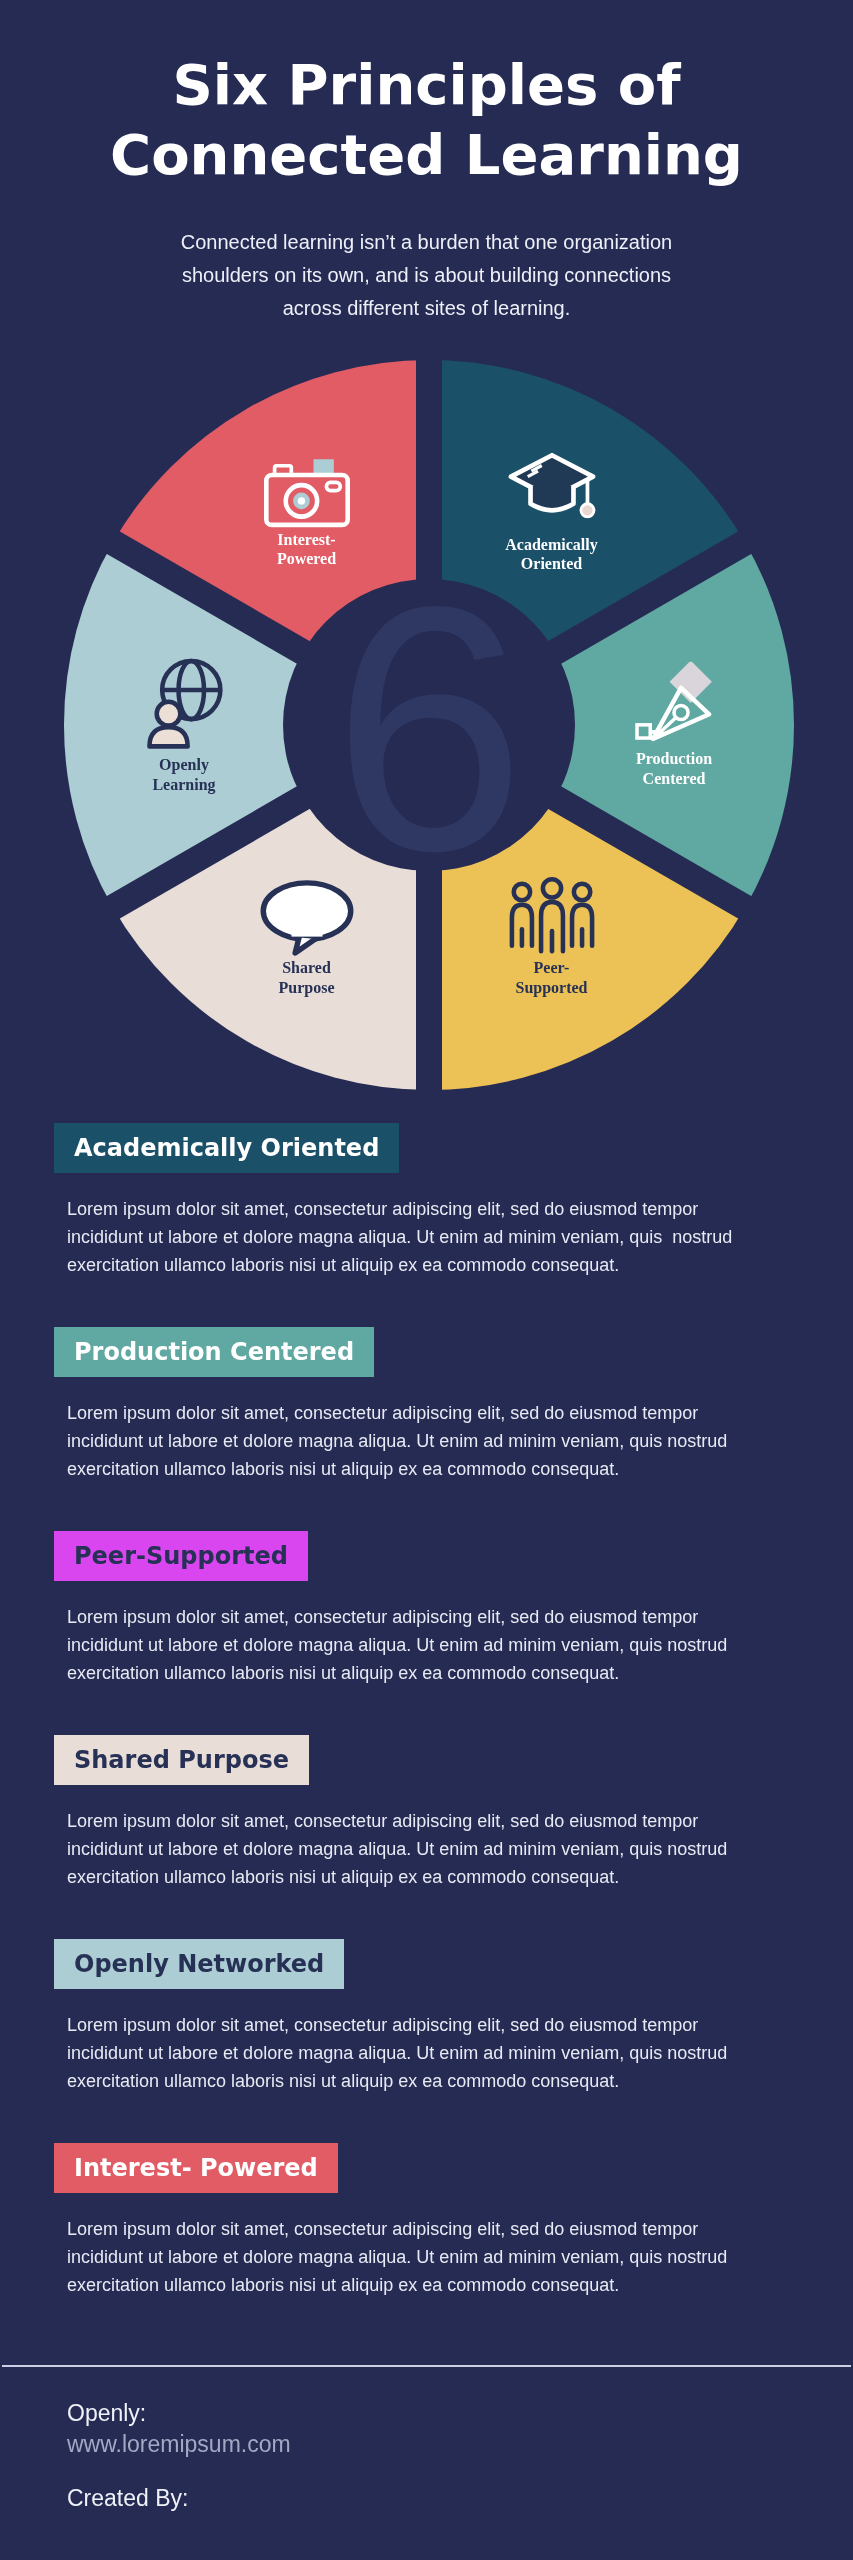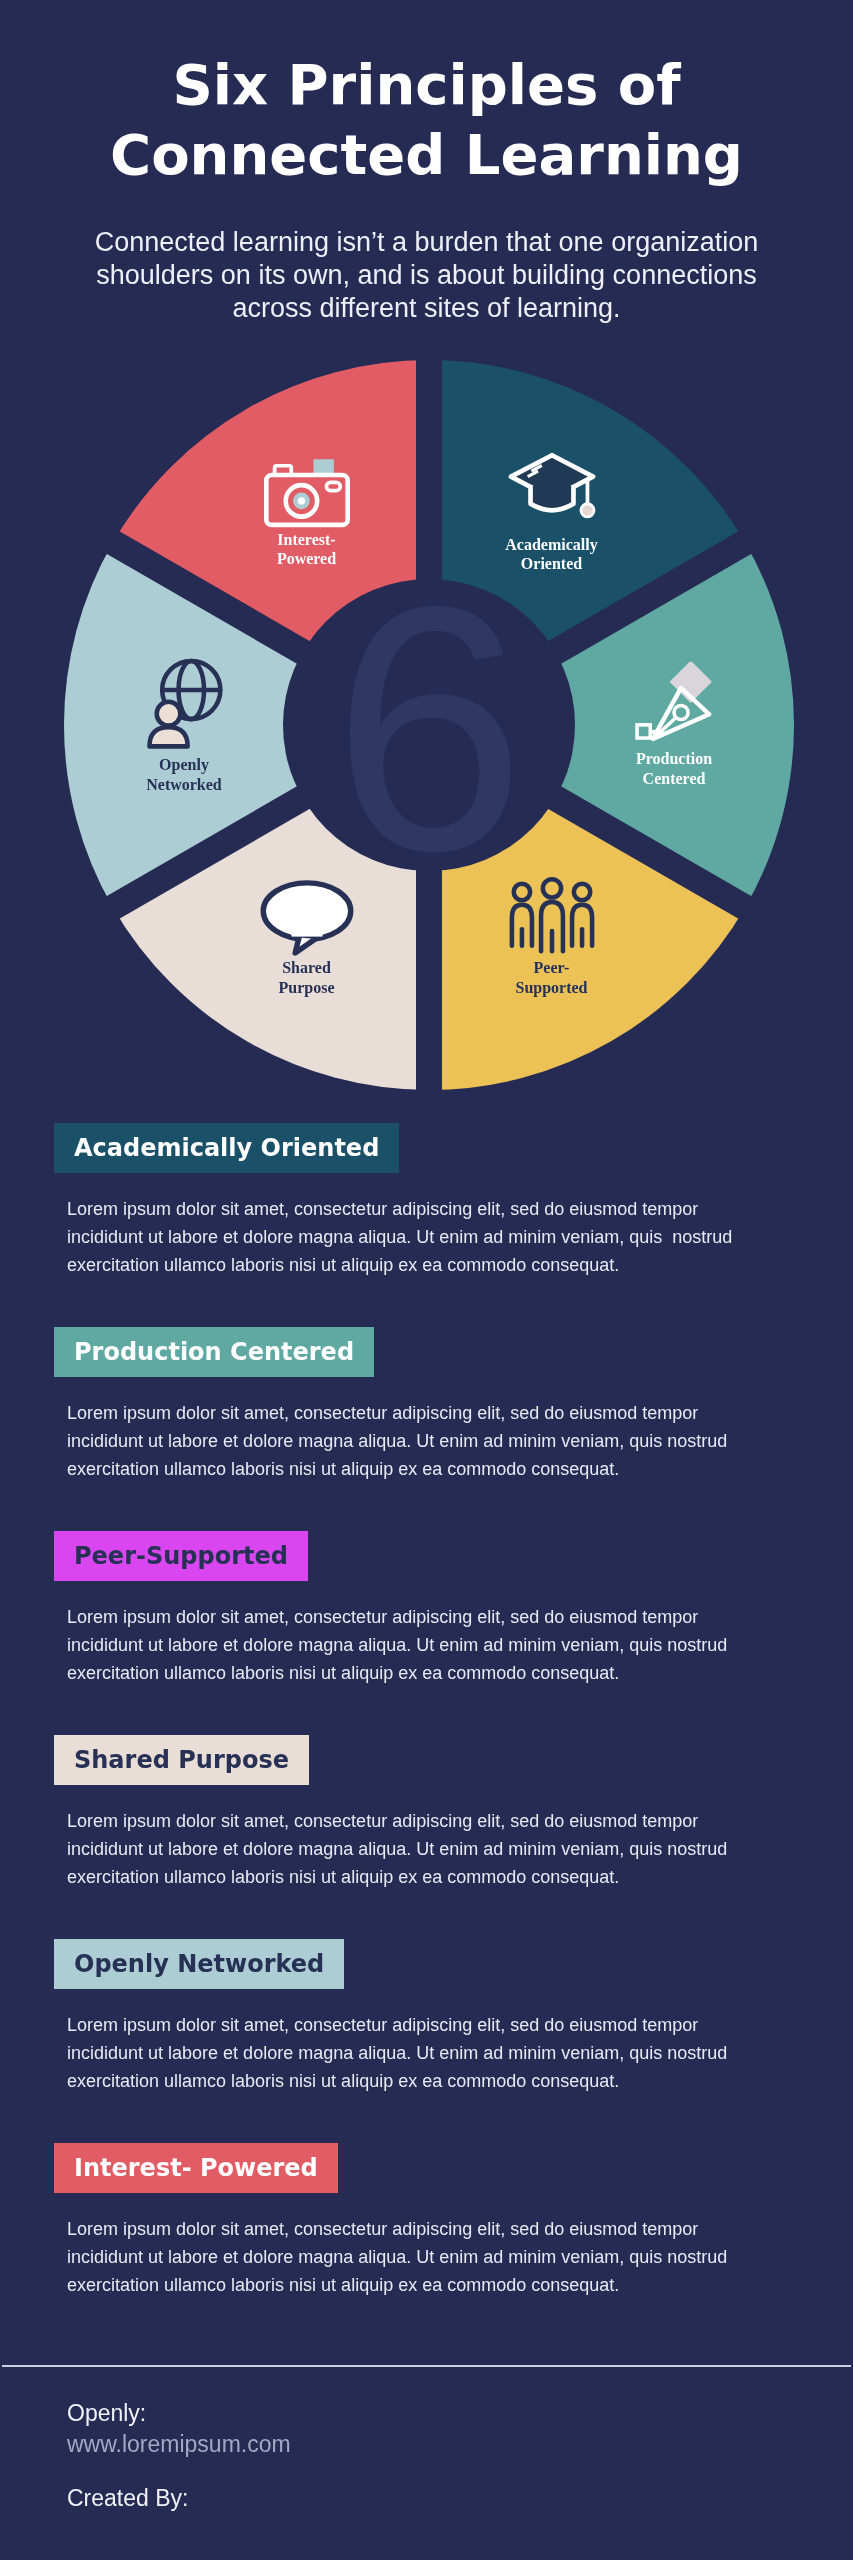--- a/index.html
+++ b/index.html
@@ -8,21 +8,21 @@
     overflow:hidden;font-family:"Liberation Sans",sans-serif;margin:0 auto;
   }
   
   .title{
     margin:0;padding-top:50px;text-align:center;
     font-family:"DejaVu Sans",sans-serif;font-weight:700;
     font-size:56px;line-height:1.25;color:#ffffff;white-space:pre-line;
   }
   .subtitle{
     margin:36px 0 0 0;text-align:center;color:#eef0f8;
-    font-size:27px;line-height:33px;white-space:pre-line;
+    font-size:20px;line-height:33px;white-space:pre-line;
   }
   
   .wheel{position:relative;width:853px;height:742px;margin-top:30px;}
   .wheel svg.wheel-svg{position:absolute;left:0;top:0;}
   .wheel-overlay{position:absolute;left:0;top:0;width:100%;height:100%;}
   .wheel-item{
     position:absolute;width:234px;transform:translate(-50%,-50%);
     display:flex;flex-direction:column;align-items:center;text-align:center;
   }
   .wheel-item .wlabel{
@@ -178,21 +178,21 @@
           <div class="wlabel" style="color: rgb(39, 49, 86);">Shared
 Purpose</div>
         </div>
         <div class="wheel-item" style="left: 182px; top: 370px;">
           <span>
             <svg class="i-globe-person-icon">
               <use href="#globe-person-icon"></use>
             </svg>
           </span>
           <div class="wlabel" style="color: rgb(39, 49, 86);">Openly
-Networked</div>
+Learning</div>
         </div>
         <div class="wheel-item" style="left: 304.5px; top: 157.824px;">
           <span>
             <svg class="i-camera-icon">
               <use href="#camera-icon"></use>
             </svg>
           </span>
           <div class="wlabel" style="color: rgb(255, 255, 255);">Interest-
 Powered</div>
         </div>

